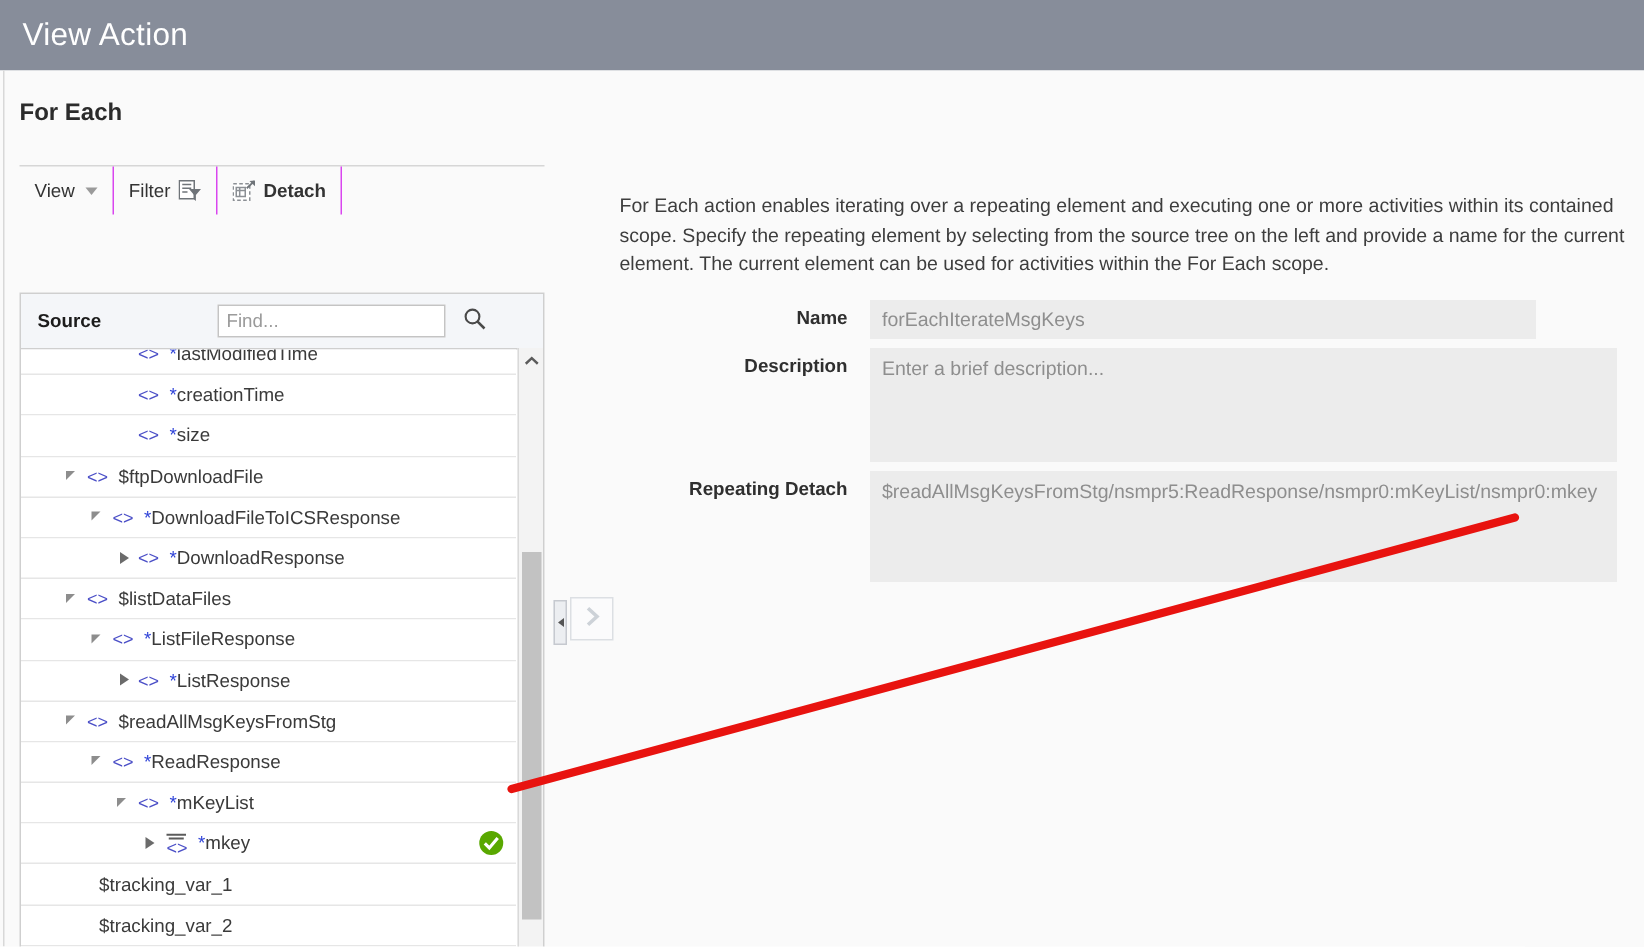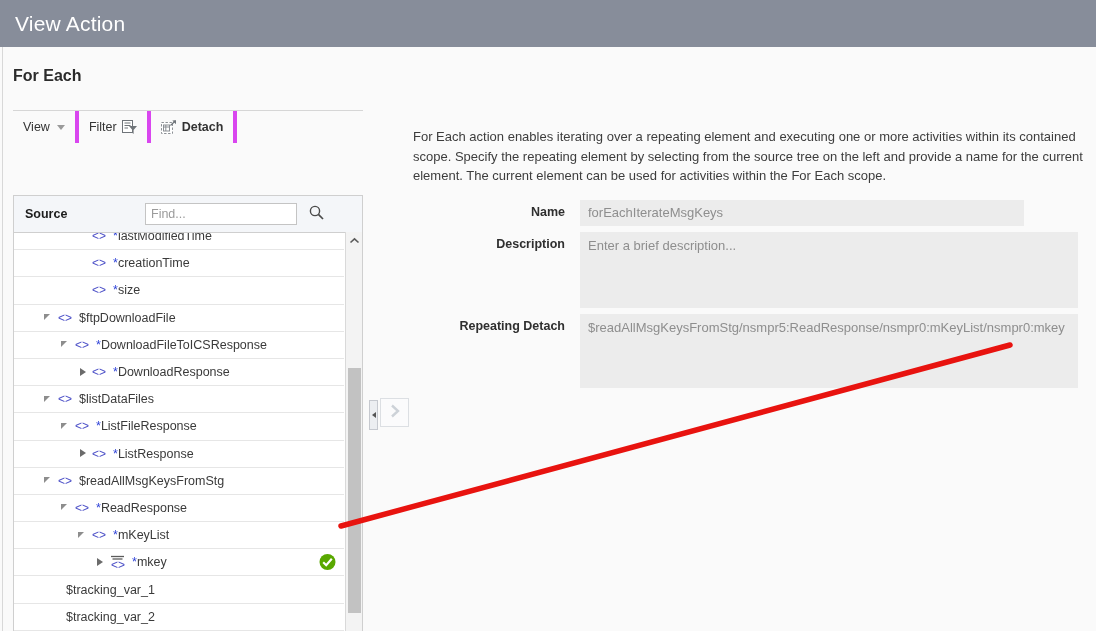--- a/index.html
+++ b/index.html
@@ -65,21 +65,21 @@
     border-top: 1px solid #d6d6d6;
     box-sizing: border-box;
     display: flex;
     align-items: stretch;
   }
   .tb-btn {
     display: flex;
     align-items: center;
     gap: 5px;
     padding: 0 10px;
-    border-right: 4px solid #d946ef;
+    border-right: 1px solid #d946ef;
     font-size: 12.5px;
     color: #333333;
     cursor: default;
     background: transparent;
   }
   .tb-btn.strong { font-weight: bold; }
   .caret-down {
     width: 0; height: 0;
     border-left: 4.5px solid transparent;
     border-right: 4.5px solid transparent;

